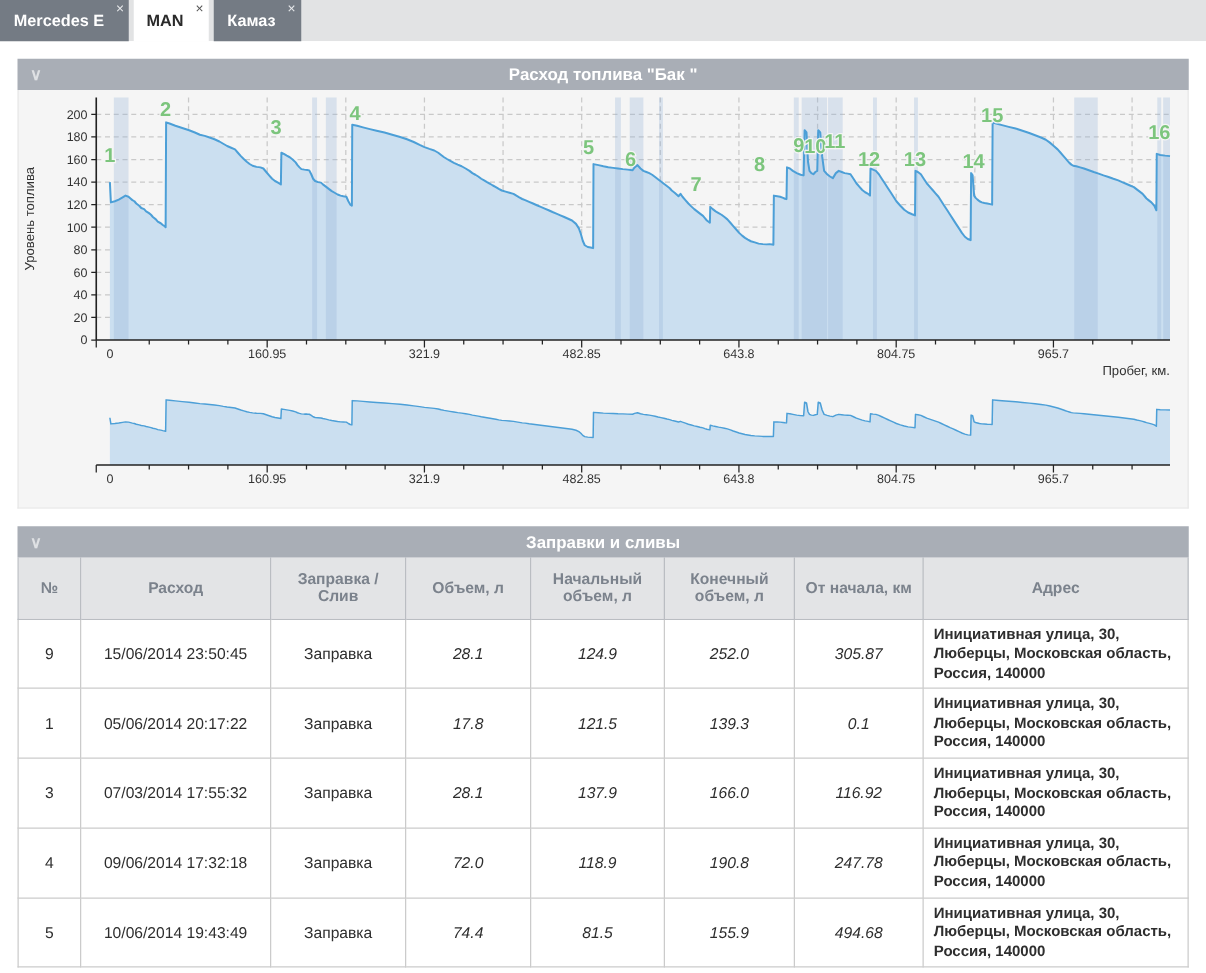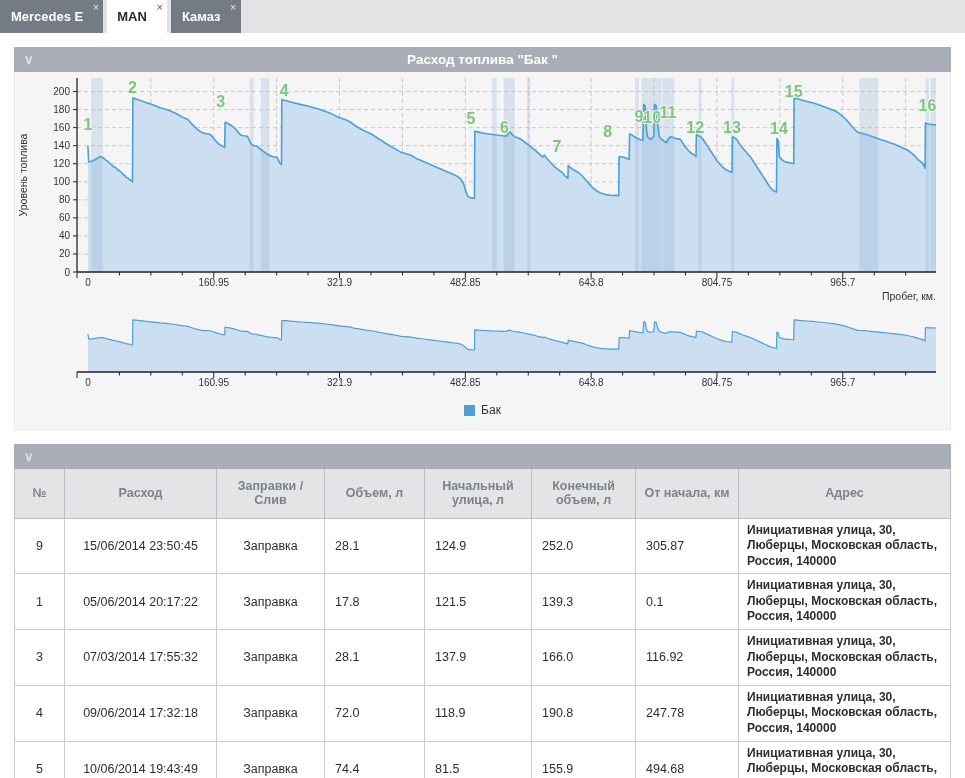--- a/index.html
+++ b/index.html
@@ -32,21 +32,21 @@
   .legend .lbl { font-size: 12px; color: #333; }
 
   
   table { width: 100%; border-collapse: collapse; table-layout: fixed; background: #fff; }
   th { background: #e3e4e6; color: #7b828c; font-size: 12.5px; font-weight: bold;
     height: 49px; padding: 4px 6px; text-align: center; vertical-align: middle;
     border: 1px solid #babdc2; border-top: none; }
   td { font-size: 12.5px; color: #2e2e2e; height: 54px; padding: 4px 10px;
     border: 1px solid #cbcbcb; vertical-align: middle; background: #fff; }
   td.c-center { text-align: center; }
-  td.c-num { text-align: left; }
+  td.c-num { text-align: center; font-style: italic; }
   td.c-addr { font-size: 12px; line-height: 1.3; padding: 4px 8px; text-align: left; font-weight: bold; }
 </style>
 </head>
 <body>
 
 <div class="tabbar">
   <div class="tab">
     <span>Mercedes E</span>
     <span class="close">×</span>
   </div>
@@ -215,50 +215,47 @@
         <line x1="859.2031960873518" x2="859.2031960873518" y1="300" y2="303.5" stroke="#222222"></line>
         <line x1="890.6536169244764" x2="890.6536169244764" y1="300" y2="303.5" stroke="#222222"></line>
         <text x="72.94267515923568" y="314" text-anchor="middle" font-size="10" fill="#333">0</text>
         <text x="198.7443585077343" y="314" text-anchor="middle" font-size="10" fill="#333">160.95</text>
         <text x="324.54604185623293" y="314" text-anchor="middle" font-size="10" fill="#333">321.9</text>
         <text x="450.3477252047316" y="314" text-anchor="middle" font-size="10" fill="#333">482.85</text>
         <text x="576.1494085532303" y="314" text-anchor="middle" font-size="10" fill="#333">643.8</text>
         <text x="701.9510919017289" y="314" text-anchor="middle" font-size="10" fill="#333">804.75</text>
         <text x="827.7527752502275" y="314" text-anchor="middle" font-size="10" fill="#333">965.7</text>
       </svg>
-    <div class="legend">
-      <span class="sw" style="background: rgb(76, 159, 215);"></span>
-      <span class="lbl">Бак</span>
-    </div>
   </div>
 </div>
 <div class="gap"></div>
 
 <div class="panel">
   <div class="panel-header">
     <span class="chev">∨</span>
+    <span class="panel-title">Заправки и сливы</span>
   </div>
   <table>
     <colgroup>
       <col style="width:50px">
         <col style="width:152px">
         <col style="width:108px">
         <col style="width:100px">
       <col style="width:107px">
         <col style="width:104px">
         <col style="width:103px">
         <col style="width:212px">
     </colgroup>
     <thead>
       <tr>
         <th>№</th>
         <th>Расход</th>
-        <th>Заправки / Слив</th>
+        <th>Заправка / Слив</th>
         <th>Объем, л</th>
-        <th>Начальный улица, л</th>
+        <th>Начальный объем, л</th>
         <th>Конечный объем, л</th>
         <th>От начала, км</th>
         <th>Адрес</th>
       </tr>
     </thead>
     <tbody>
       <tr>
         <td class="c-center">9</td>
         <td class="c-center">15/06/2014 23:50:45</td>
         <td class="c-center">Заправка</td>

